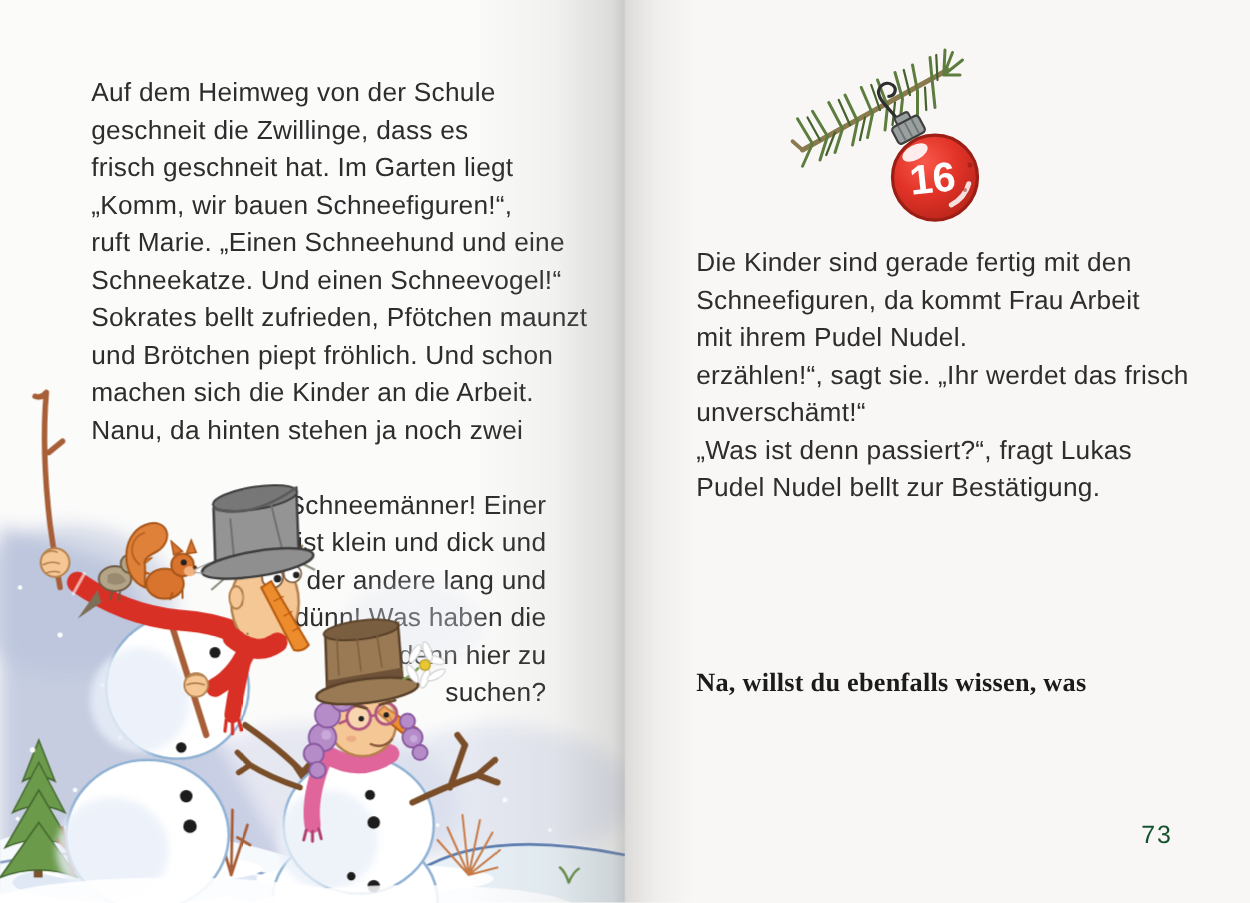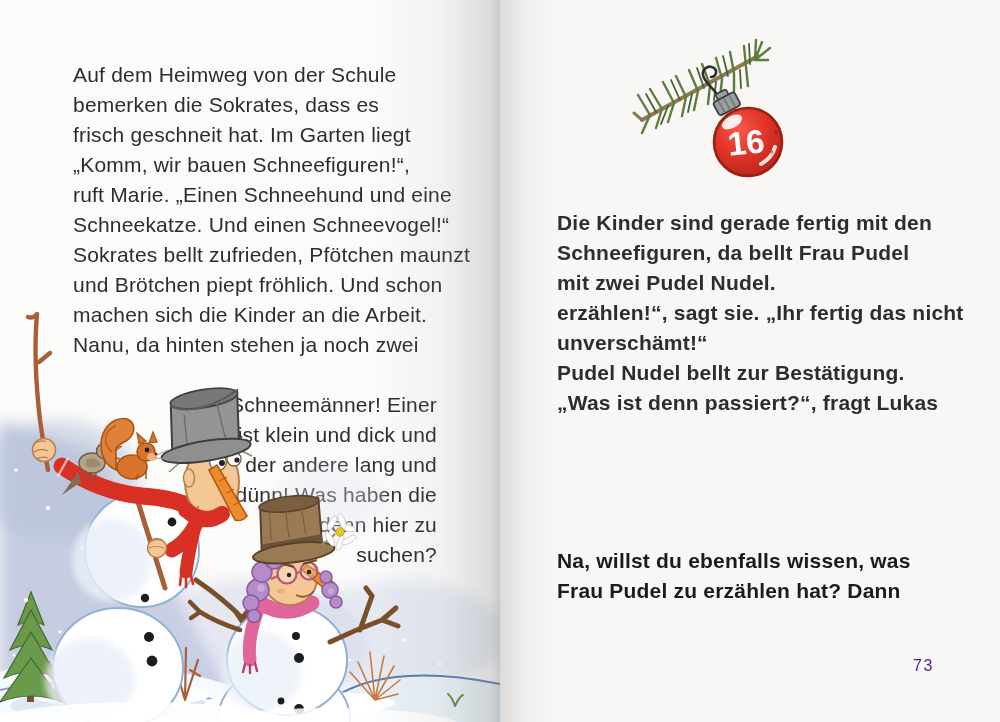--- a/index.html
+++ b/index.html
@@ -18,71 +18,70 @@
   .spine-shade-right{
     position:absolute;left:500px;top:0;width:55px;height:722px;z-index:30;pointer-events:none;
     background:linear-gradient(to right, rgba(120,120,118,0.22) 0%, rgba(140,140,138,0.08) 45%, rgba(160,160,158,0) 100%);
   }
   .story-text{
     position:absolute;color:var(--text);
     font-size:21px;line-height:30px;letter-spacing:.2px;white-space:nowrap;
   }
   .left-main{left:73px;top:60px;}
   .left-wrap{right:563px;top:390px;text-align:right;}
-  .right-main{left:557px;top:208px;font-weight:bold;}
-  .right-bold{left:557px;top:546px;font-weight:bold;color:var(--bold_text);}
+  .right-main{left:557px;top:196px;}
+  .right-bold{left:557px;top:531px;font-weight:bold;color:var(--bold_text);font-family:Liberation Serif, serif;}
   .page-number{
     position:absolute;left:913px;top:657px;
-    font-size:16px;letter-spacing:1.5px;color:#4c1d95;
+    font-size:20px;letter-spacing:1.5px;color:#14532d;
   }
   .illu{position:absolute;left:0;top:310px;width:500px;height:412px;z-index:5;}
   .ornament{position:absolute;left:600px;top:30px;width:220px;height:165px;z-index:5;}
   .orn-num{font-weight:bold;font-size:33px;font-family:"Liberation Sans","DejaVu Sans",sans-serif;}
 </style>
 </head>
 <body>
 
 <div>
 
   <div class="page page-left"></div>
   <div class="page page-right"></div>
 
   <div class="story-text left-main">
     <div>Auf dem Heimweg von der Schule</div>
-    <div>bemerken die Sokrates, dass es</div>
+    <div>geschneit die Zwillinge, dass es</div>
     <div>frisch geschneit hat. Im Garten liegt</div>
     <div>„Komm, wir bauen Schneefiguren!“,</div>
     <div>ruft Marie. „Einen Schneehund und eine</div>
     <div>Schneekatze. Und einen Schneevogel!“</div>
     <div>Sokrates bellt zufrieden, Pfötchen maunzt</div>
     <div>und Brötchen piept fröhlich. Und schon</div>
     <div>machen sich die Kinder an die Arbeit.</div>
     <div>Nanu, da hinten stehen ja noch zwei</div>
   </div>
   <div class="story-text left-wrap">
     <div>Schneemänner! Einer</div>
     <div>ist klein und dick und</div>
     <div>der andere lang und</div>
     <div>dünn! Was haben die</div>
     <div>denn hier zu</div>
     <div>suchen?</div>
   </div>
 
   <div class="story-text right-main">
     <div>Die Kinder sind gerade fertig mit den</div>
-    <div>Schneefiguren, da bellt Frau Pudel</div>
-    <div>mit zwei Pudel Nudel.</div>
-    <div>erzählen!“, sagt sie. „Ihr fertig das nicht</div>
+    <div>Schneefiguren, da kommt Frau Arbeit</div>
+    <div>mit ihrem Pudel Nudel.</div>
+    <div>erzählen!“, sagt sie. „Ihr werdet das frisch</div>
     <div>unverschämt!“</div>
+    <div>„Was ist denn passiert?“, fragt Lukas</div>
     <div>Pudel Nudel bellt zur Bestätigung.</div>
-    <div>„Was ist denn passiert?“, fragt Lukas</div>
   </div>
   <div class="story-text right-bold">
     <div>Na, willst du ebenfalls wissen, was</div>
-    <div>Frau Pudel zu erzählen hat? Dann</div>
   </div>
 
   <div class="page-number">73</div>
 
   <svg class="ornament" viewBox="600 30 220 165">
     <g>
       <path d="M642,120 Q700,88 758,56" fill="none" style="stroke:var(--branch_stem)" stroke-width="4" stroke-linecap="round"></path>
       <path d="M642,120 L634,113" fill="none" style="stroke:var(--branch_stem)" stroke-width="3" stroke-linecap="round"></path>
       <path d="M650,115L638,95 M662,109L650,89 M674,103L663,82 M686,97L676,76 M698,91L689,70 M710,85L702,64 M722,79L716,58 M734,73L730,52 M746,67L744,46 M755,60L756,40 M650,115L642,133 M662,109L656,128 M674,103L668,122 M686,97L682,116 M698,91L694,110 M710,85L708,104 M722,79L720,98 M734,73L734,92 M746,67L748,86 M755,60L770,48 M755,60L768,60 M755,60L762,42" fill="none" style="stroke:var(--branch_green)" stroke-width="2.4" stroke-linecap="round"></path>
       <path d="M656,112L646,94 M680,100L671,80 M704,88L697,68 M728,76L723,56 M750,64L749,44 M668,106L661,124 M692,94L688,112 M716,82L714,100 M740,70L741,88" fill="none" style="stroke:var(--branch_green_dark)" stroke-width="1.8" stroke-linecap="round"></path>

